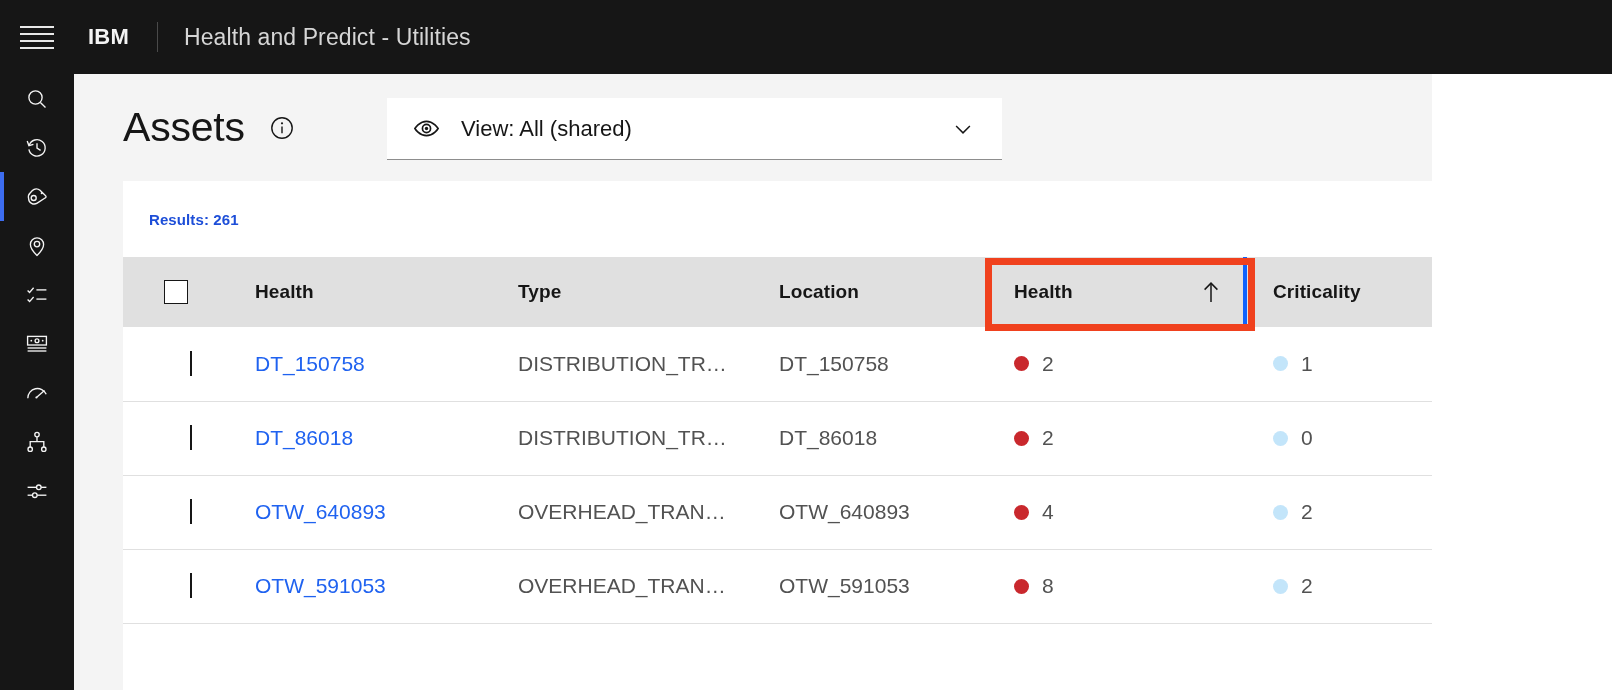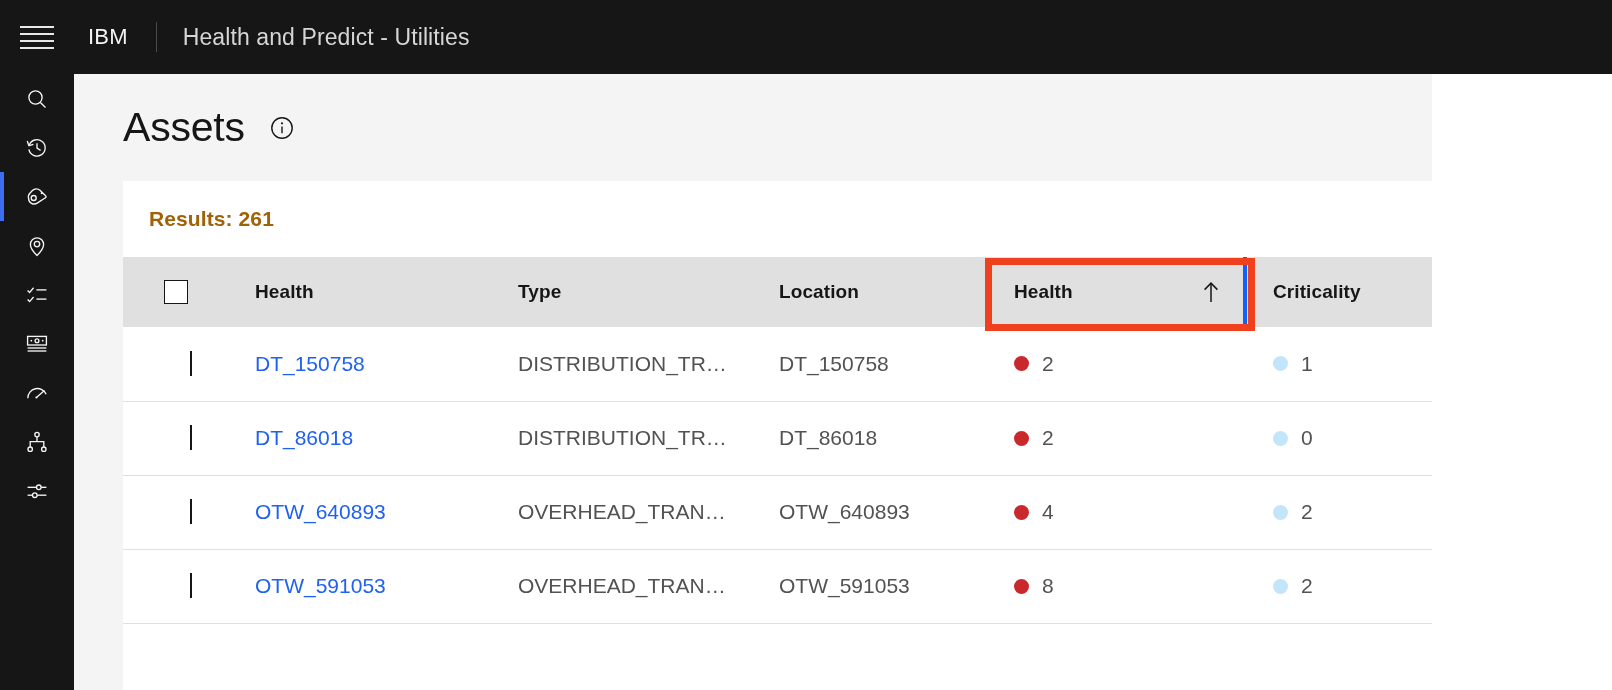--- a/index.html
+++ b/index.html
@@ -21,21 +21,21 @@
   }
   .hamburger {
     width: 74px; height: 74px;
     display: flex; flex-direction: column;
     align-items: center; justify-content: center;
     gap: 5px; cursor: pointer;
   }
   .hamburger i { display: block; width: 34px; height: 2px; background: #e8e8e8; border-radius: 0; }
   .brand {
     color: #f4f4f4; font-size: 22px; letter-spacing: .2px;
-    margin-left: 14px; font-weight: 400;
+    margin-left: 14px; font-weight: 700;
   }
   .brand-divider {
     width: 1px; height: 30px; background: #4a4a4a;
     margin: 0 26px 0 28px;
   }
   .app-title { color: #d6d6d6; font-size: 23px; font-weight: 400; letter-spacing: .1px; }
 
   
   .rail {
     position: absolute; top: 74px; left: 0;
@@ -104,21 +104,21 @@
     width: 1489px; height: 509px;
     background: #ffffff;
     overflow: hidden;
   }
   .results-bar {
     height: 76px;
     display: flex; align-items: center;
     padding-left: 26px;
     background: #ffffff;
   }
-  .results-text { font-size: 21px; font-weight: 700; color: #a16207; letter-spacing: .1px; }
+  .results-text { font-size: 15px; font-weight: 700; color: #1d4ed8; letter-spacing: .1px; }
 
   table.grid { width: 1489px; border-collapse: collapse; table-layout: fixed; }
 
   table.grid thead th {
     background: #e0e0e0;
     height: 70px;
     font-size: 19px; font-weight: 700; color: #161616;
     text-align: left;
     vertical-align: middle;
     padding: 0;
@@ -300,20 +300,35 @@
     <span class="page-title">Assets</span>
     <span class="info-icon">
       <svg viewBox="0 0 24 24" fill="none">
         <circle cx="12" cy="12" r="10.2" stroke="#161616" stroke-width="1.4"></circle>
         <circle cx="12" cy="7.3" r="1.1" fill="#161616"></circle>
         <line x1="12" y1="10.6" x2="12" y2="17.2" stroke="#161616" stroke-width="1.4"></line>
       </svg>
     </span>
   </div>
 
+  <div class="view-select">
+    <span class="eye-icon">
+      <svg viewBox="0 0 24 24" fill="none">
+        <path d="M1.7 12S5.6 5.6 12 5.6 22.3 12 22.3 12 18.4 18.4 12 18.4 1.7 12 1.7 12z" stroke="#161616" stroke-width="1.5"></path>
+        <circle cx="12" cy="12" r="3.6" stroke="#161616" stroke-width="1.5"></circle>
+        <circle cx="12" cy="12" r="1.5" fill="#161616"></circle>
+      </svg>
+    </span>
+    <span class="view-label">View: All (shared)</span>
+    <span class="chev">
+      <svg viewBox="0 0 24 24" fill="none">
+          <polyline points="4.5,8.8 12,16.2 19.5,8.8" stroke="#161616" stroke-width="1.6"></polyline>
+        </svg>
+    </span>
+  </div>
 
   <div class="card">
 
     <div class="results-bar">
       <span class="results-text">Results: 261</span>
     </div>
 
     <table class="grid">
       <colgroup>
         <col class="col-chk">

